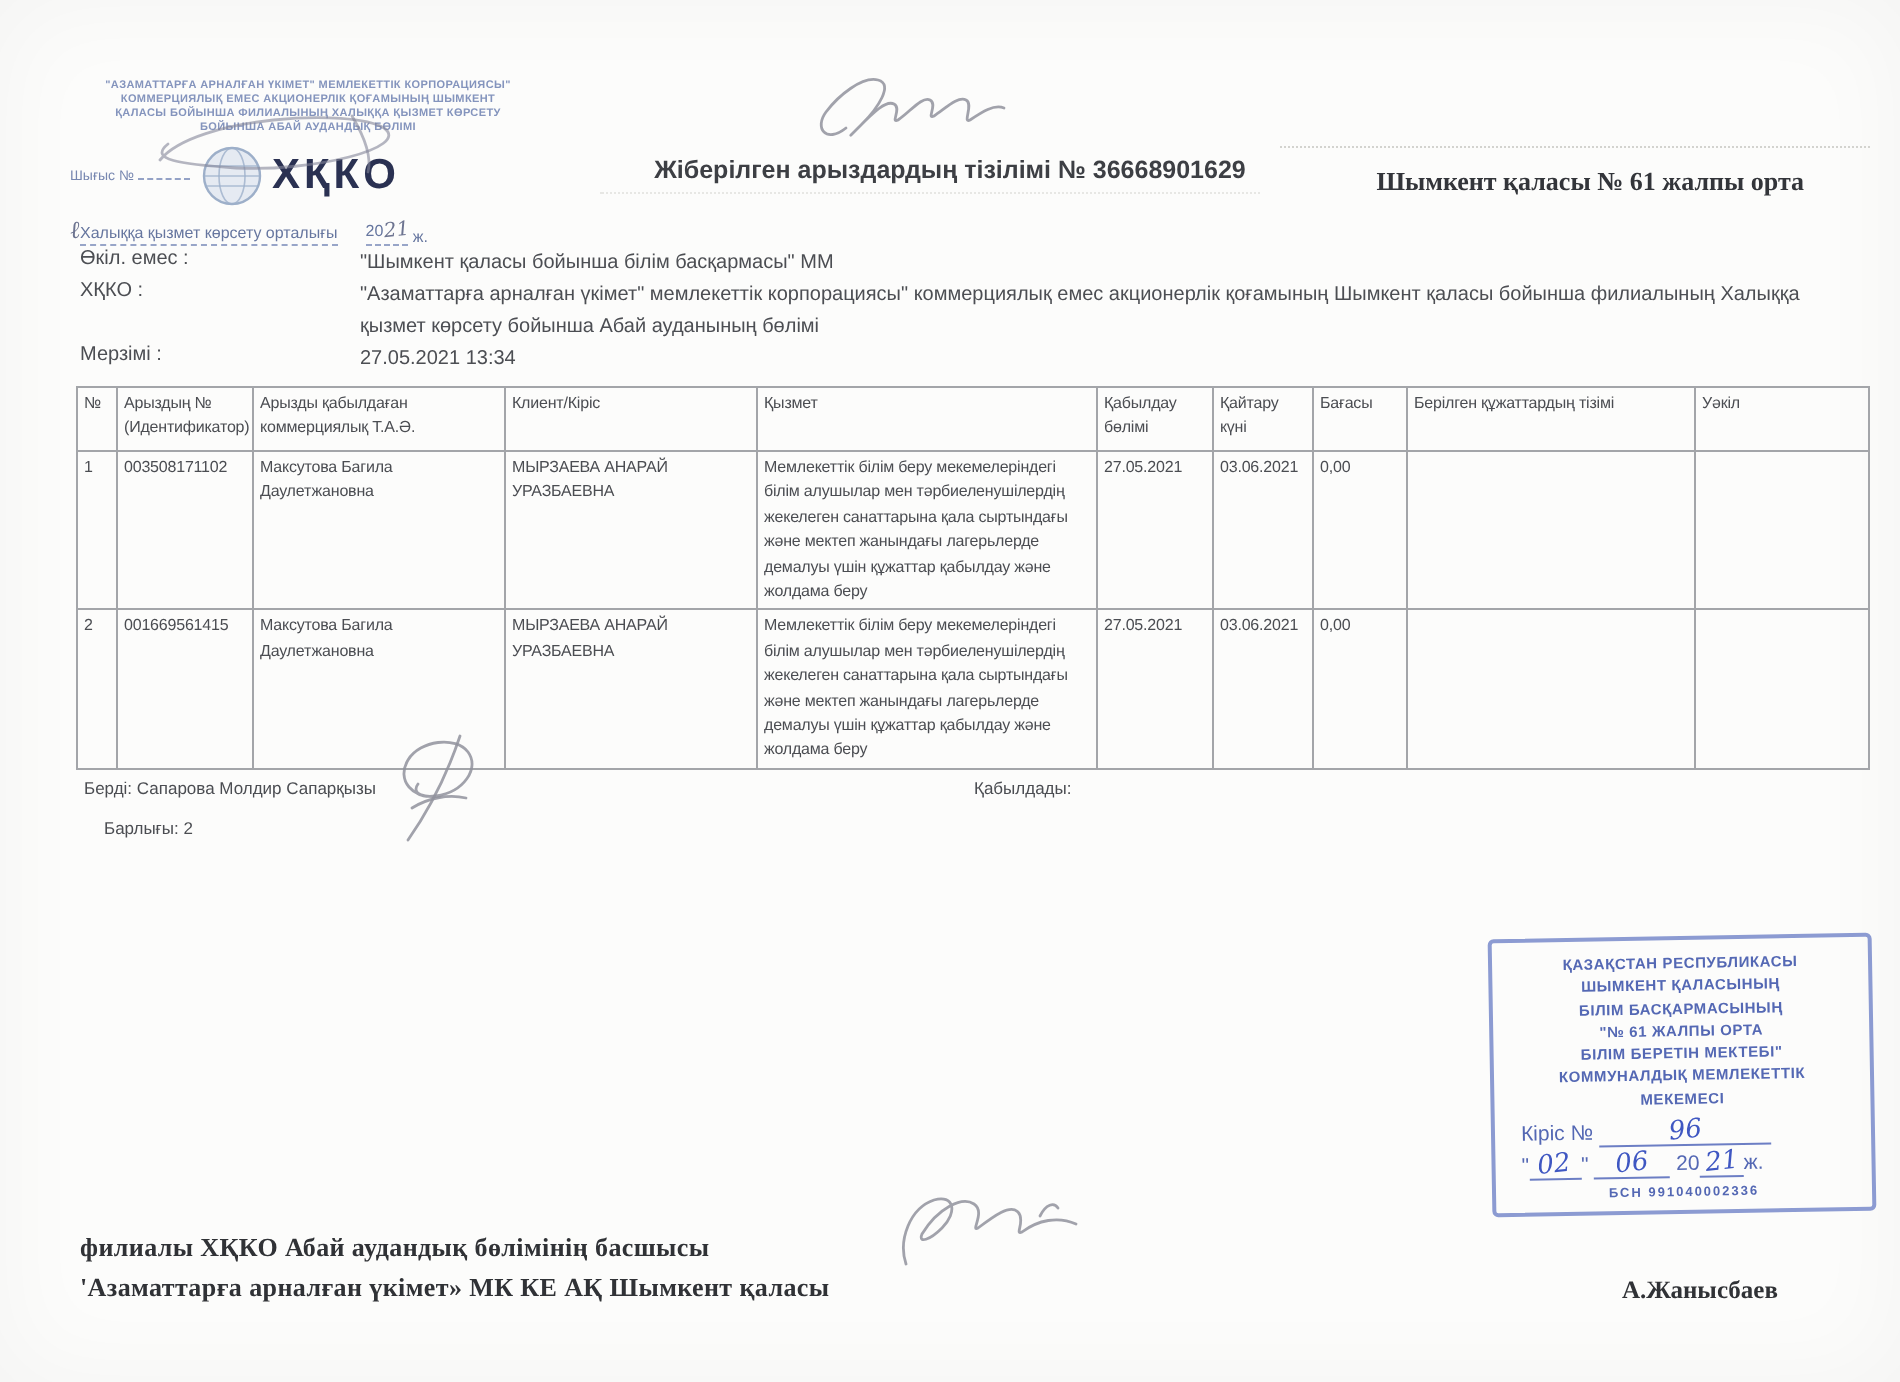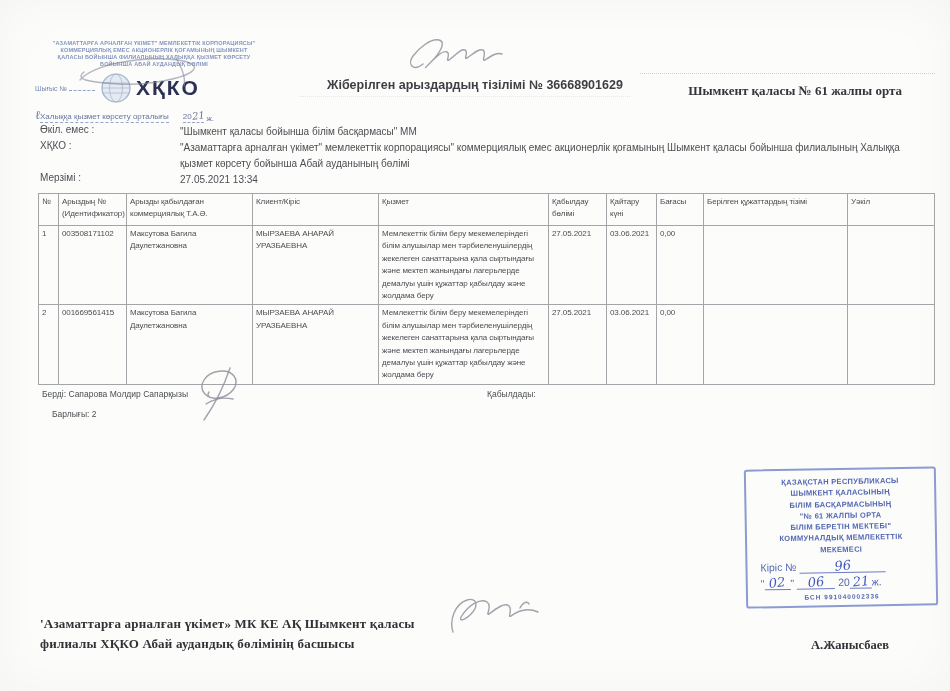--- a/index.html
+++ b/index.html
@@ -197,22 +197,22 @@
     </div>
     <div class="es-row" style="margin-top:3px;">
       <span>"</span><span class="u" style="width:26px;"><span class="hw">02</span></span><span>"</span>
       <span class="u" style="width:38px;"><span class="hw">06</span></span>
       <span>20</span><span class="u" style="width:22px;"><span class="hw">21</span></span><span>ж.</span>
     </div>
     <div class="es-bsn">БСН 991040002336</div>
   </div>
 
   <div class="abs footer-org">
+    <div>филиалы ХҚКО Абай аудандық бөлімінің басшысы</div>
     <div>'Азаматтарға арналған үкімет» МК КЕ АҚ  Шымкент қаласы</div>
-    <div>филиалы ХҚКО Абай аудандық бөлімінің басшысы</div>
   </div>
 
   <svg class="sig abs" style="left:445px;top:590px;" width="100" height="60" viewBox="0 0 100 60">
     <path d="M8 42 C4 30 10 14 22 10 C32 7 34 16 26 24 C20 30 14 32 16 27 C24 14 36 8 42 12 C48 16 40 26 44 24 C52 18 60 12 64 16 C68 20 62 28 66 26 C74 20 84 18 93 22"></path>
   </svg>
   <svg class="sig abs" style="left:518px;top:598px;" width="14" height="14" viewBox="0 0 14 14">
     <path d="M2 10 C5 4 9 3 11 6"></path>
   </svg>
 
   <div class="abs signatory">А.Жанысбаев</div>

